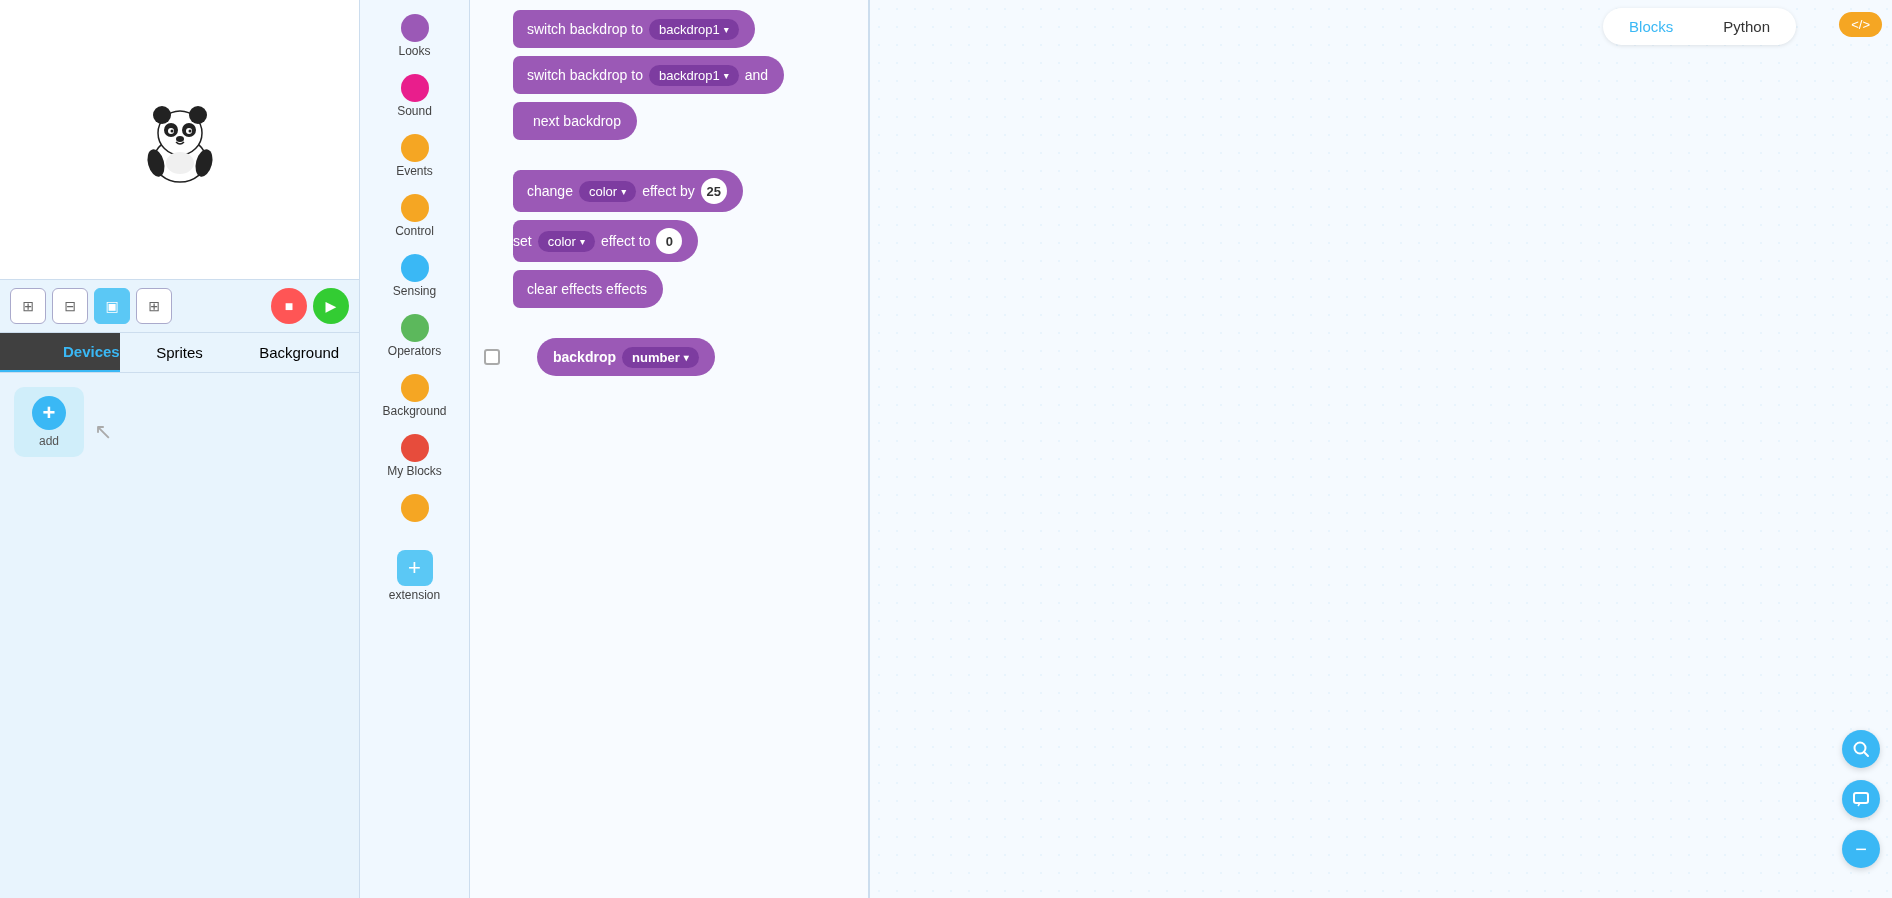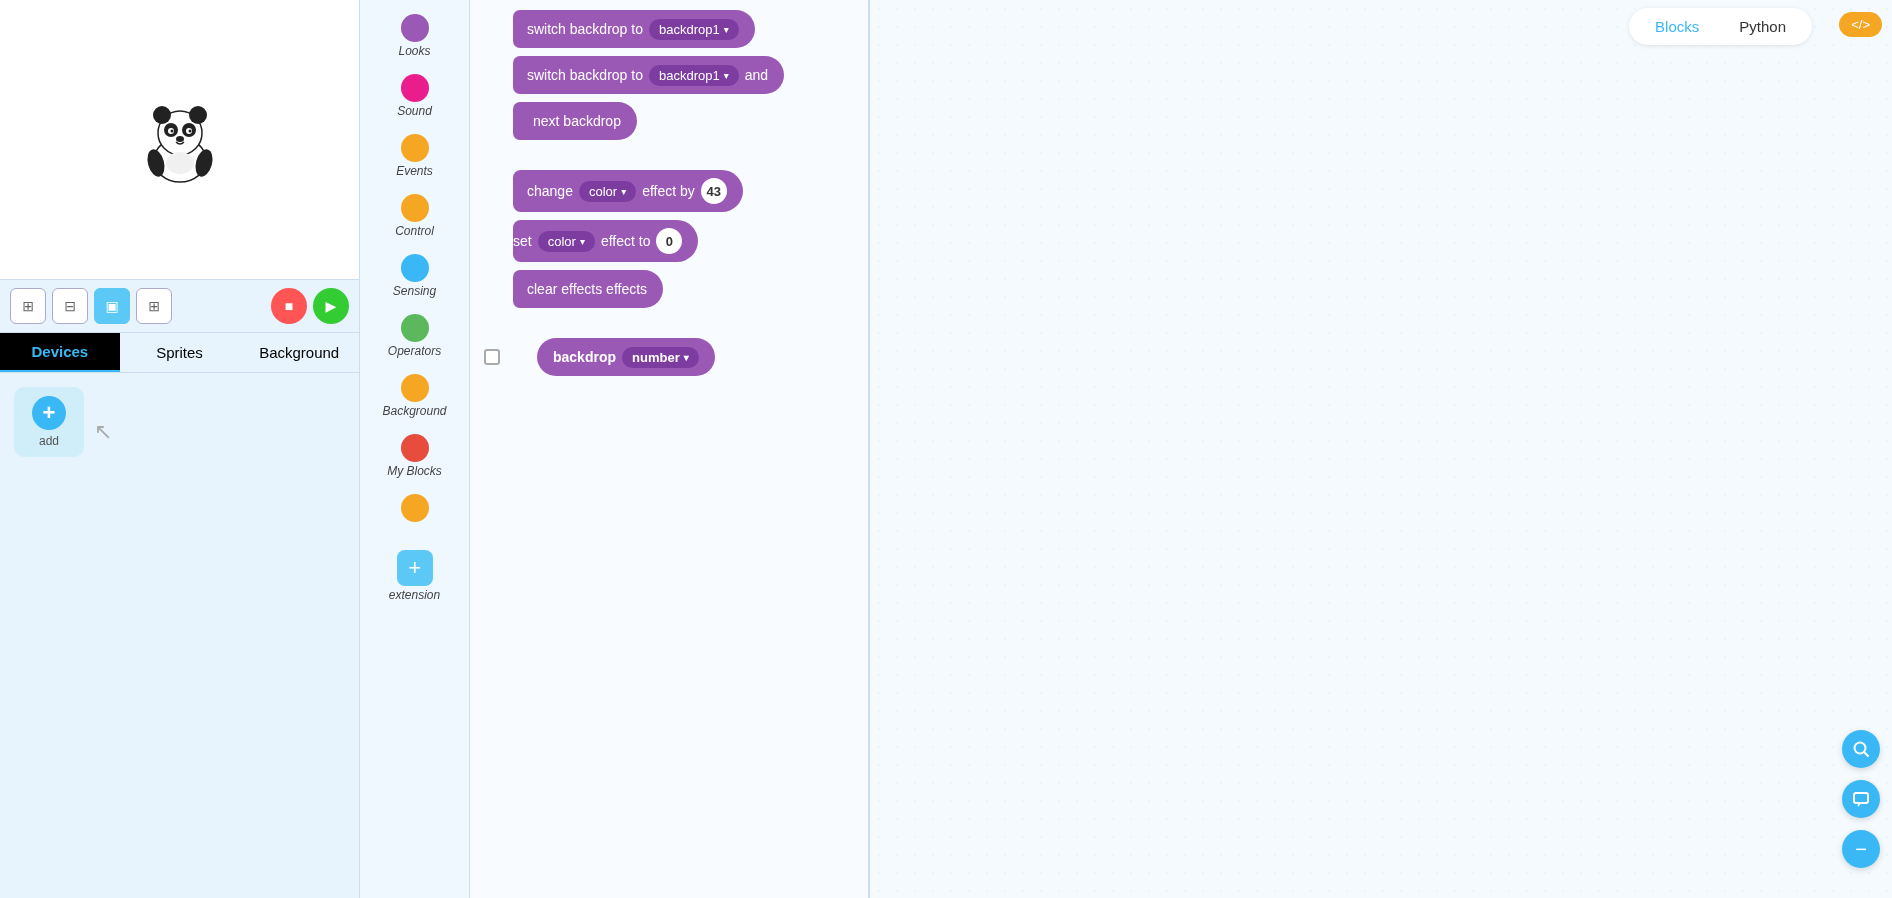--- a/index.html
+++ b/index.html
@@ -71,22 +71,23 @@
       cursor: pointer;
       font-size: 15px;
       color: #000000;
       background: #e8f4fd;
       border: none;
     }
 
     .tab.active {
       color: #3ab8f5;
       border-bottom: 2.5px solid #3ab8f5;
-      background: #000000;
+      background: #404040;
       font-weight: 600;
+      text-align: right;
     }
 
     .sprites-area {
       flex: 1;
       padding: 14px;
       overflow-y: auto;
       display: flex;
       flex-wrap: wrap;
       gap: 10px;
       align-content: flex-start;
@@ -123,21 +124,20 @@
     }
 
     .cat-item {
       display: flex;
       flex-direction: column;
       align-items: center;
       cursor: pointer;
       padding: 6px 4px;
       width: 100%;
       gap: 2px;
-      font-style: italic;
     }
 
     .cat-dot {
       width: 28px; height: 28px; border-radius: 50%;
     }
 
     .cat-label { font-size: 12px; color: #444; text-align: center; }
 
     .cat-extension {
       width: 36px; height: 36px; border-radius: 8px; background: #5bc8f5;
@@ -358,21 +358,21 @@
   <div class="block block-purple" style="align-self:flex-start; border-radius: 8px 22px 22px 8px; padding-left:20px;">
     <span>next backdrop</span>
   </div>
 
   <div class="spacer-block"></div>
 
   <div class="block block-purple" style="align-self:flex-start; border-radius: 8px 22px 22px 8px; padding-left:14px;">
     <span>change</span>
     <span class="block-pill">color <span class="dropdown-arrow">▾</span></span>
     <span>effect by</span>
-    <span class="block-value">43</span>
+    <span class="block-value">25</span>
   </div>
 
   <div class="block block-purple" style="align-self:flex-start; border-radius: 8px 22px 22px 8px; padding-left:0;">
     <span>set</span>
     <span class="block-pill">color <span class="dropdown-arrow">▾</span></span>
     <span>effect to</span>
     <span class="block-value">0</span>
   </div>
 
   <div class="block block-purple" style="align-self:flex-start; border-radius: 8px 22px 22px 8px; padding-left:14px;">
@@ -386,21 +386,21 @@
     <div class="block block-purple" style="border-radius: 22px; padding: 7px 16px; gap:6px;font-weight:bold;">
       <span>backdrop</span>
       <span class="block-pill">number <span class="dropdown-arrow">▾</span></span>
     </div>
   </div>
 
 </div>
 
 <div class="canvas-area" style="position:relative;">
 
-  <div style="position:absolute; top:8px; right:80px; display:flex; gap:4px; background:white; border-radius:20px; padding:4px 8px; box-shadow:0 1px 4px rgba(0,0,0,0.1);">
+  <div style="position:absolute; top:8px; right:96px; display:flex; gap:14px; background:white; border-radius:20px; padding:4px 8px; box-shadow:0 1px 4px rgba(0,0,0,0.1);">
     <span class="header-tab active">Blocks</span>
     <span class="header-tab inactive">Python</span>
   </div>
 
   <div style="position:absolute; top:12px; right:10px; background:#f5a623; border-radius:16px; padding:5px 12px; color:white; font-size:13px; cursor:pointer;">&lt;/&gt;</div>
 
   <div style="position:absolute; bottom:30px; right:12px; display:flex; flex-direction:column; gap:12px;">
     <div class="fab-btn">
       <svg width="18" height="18" viewBox="0 0 18 18" fill="none">
         <circle cx="8" cy="8" r="5.5" stroke="white" stroke-width="2"></circle>

